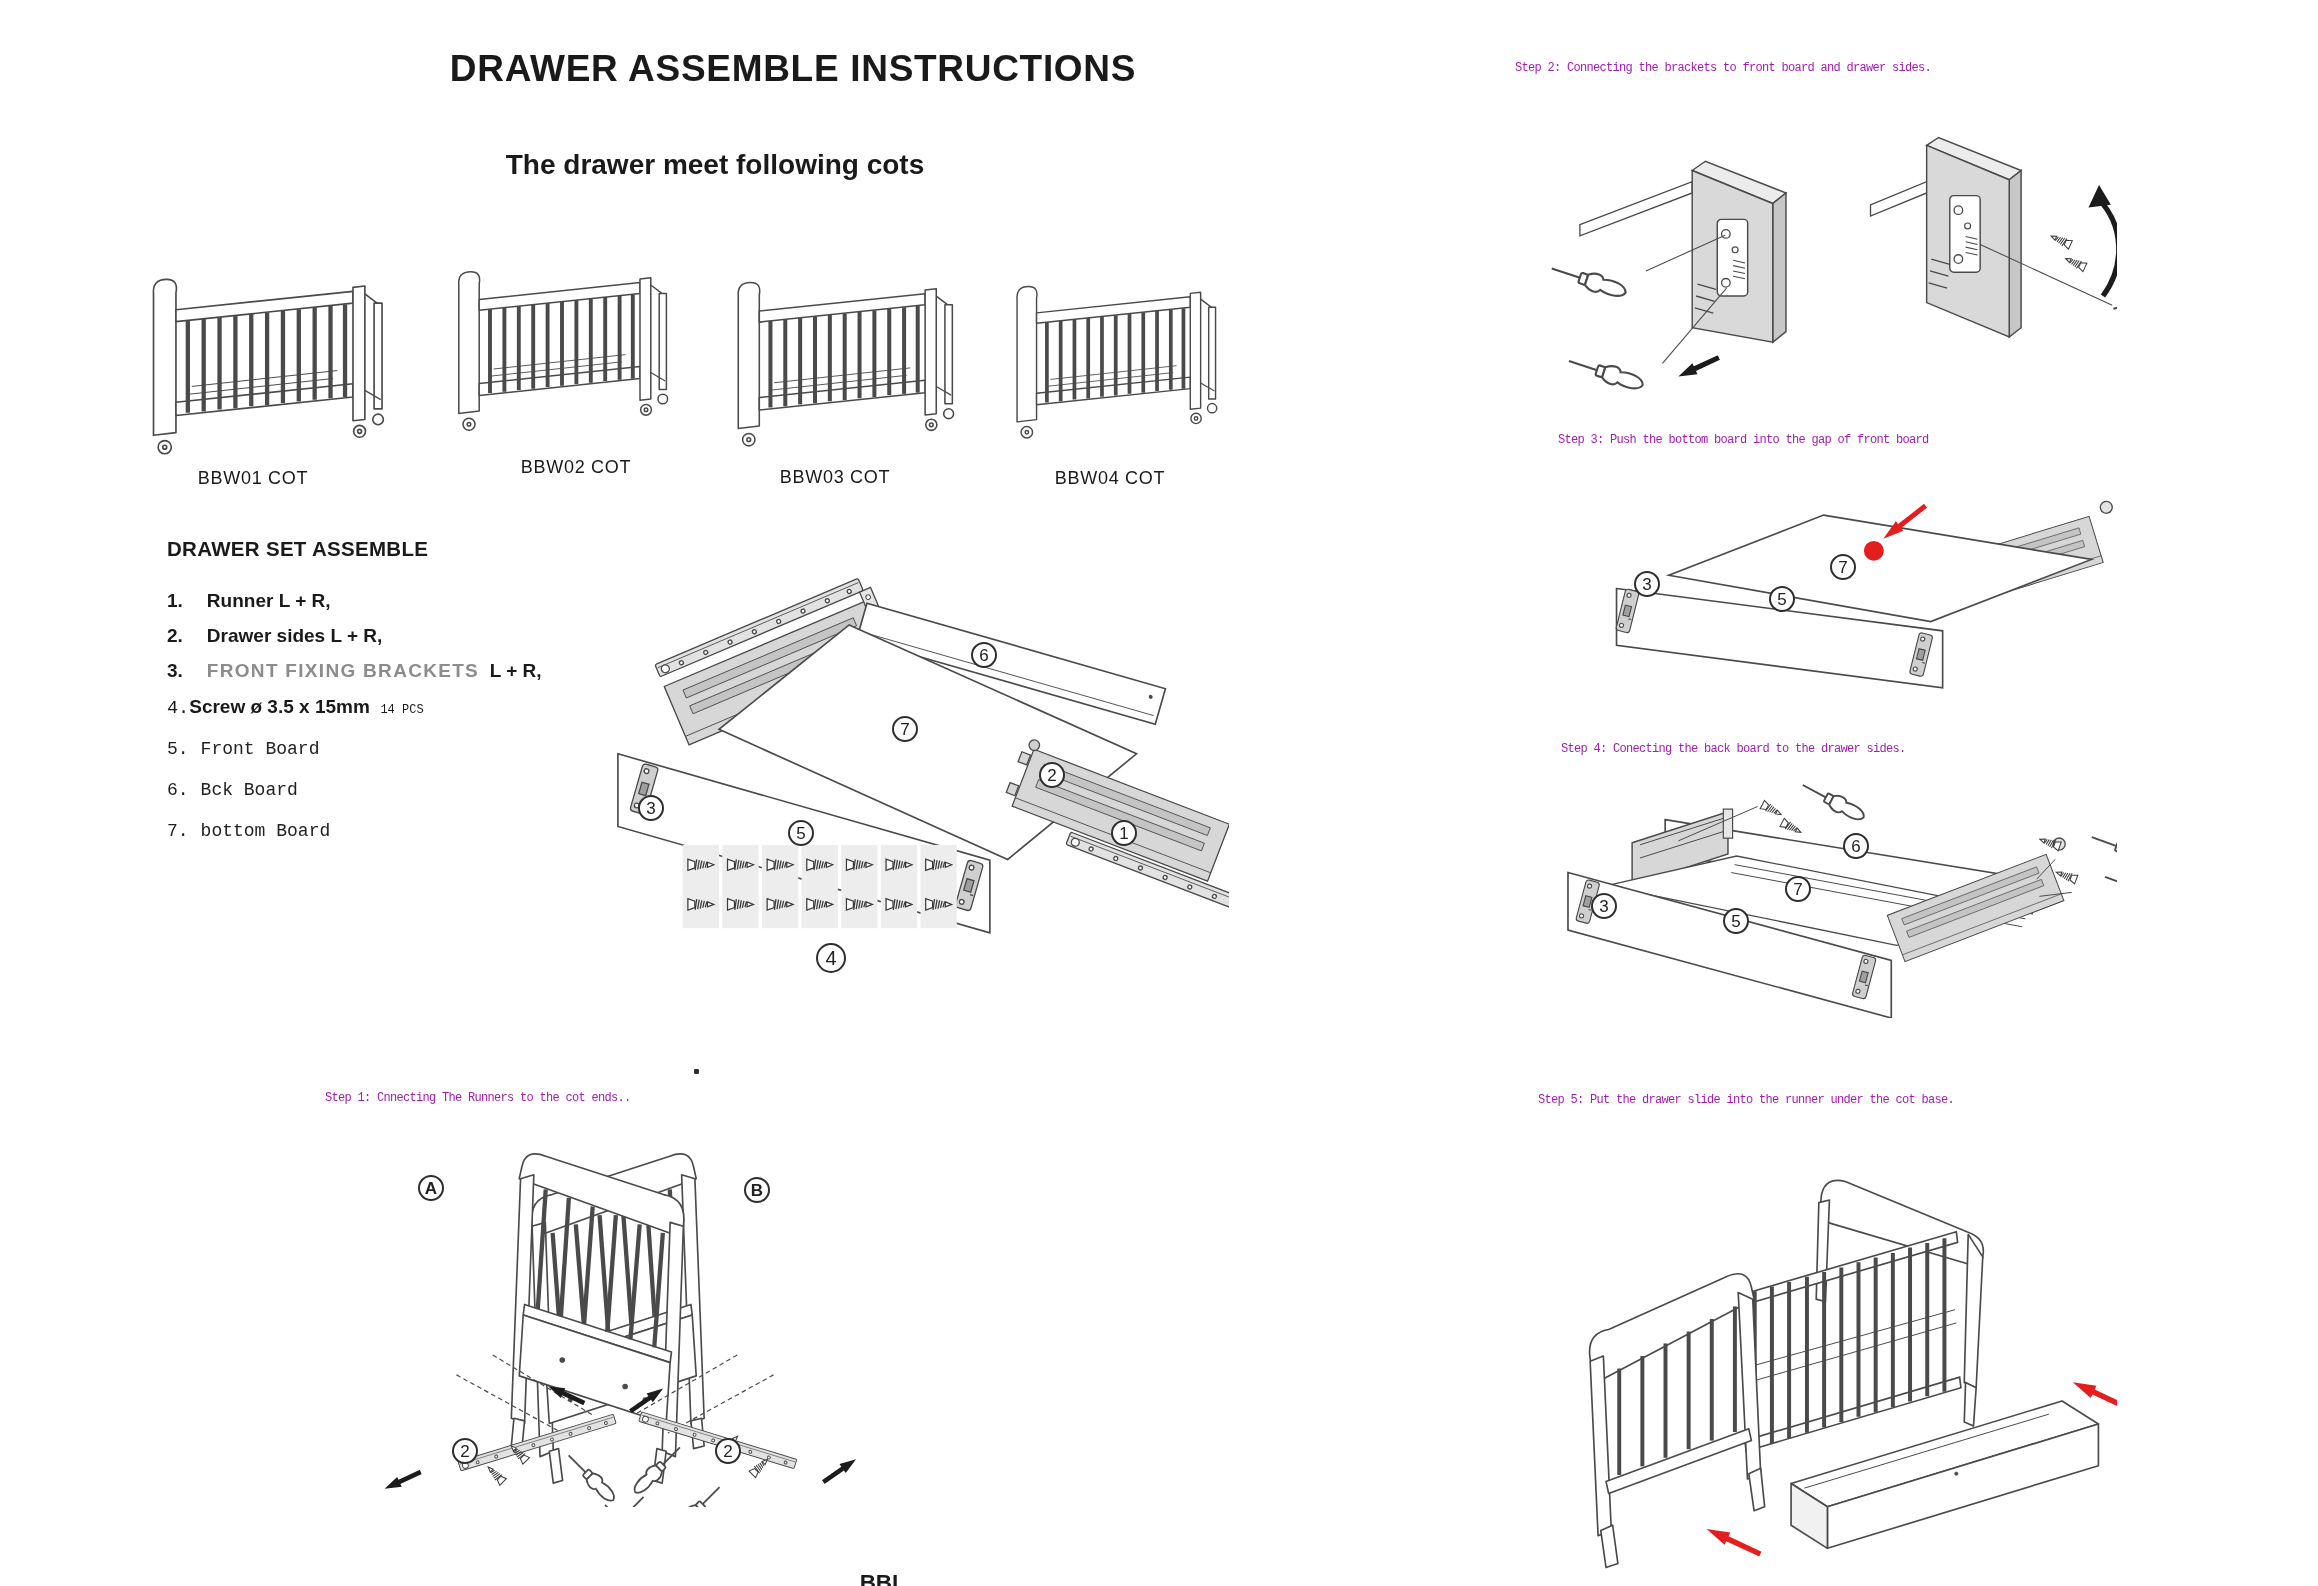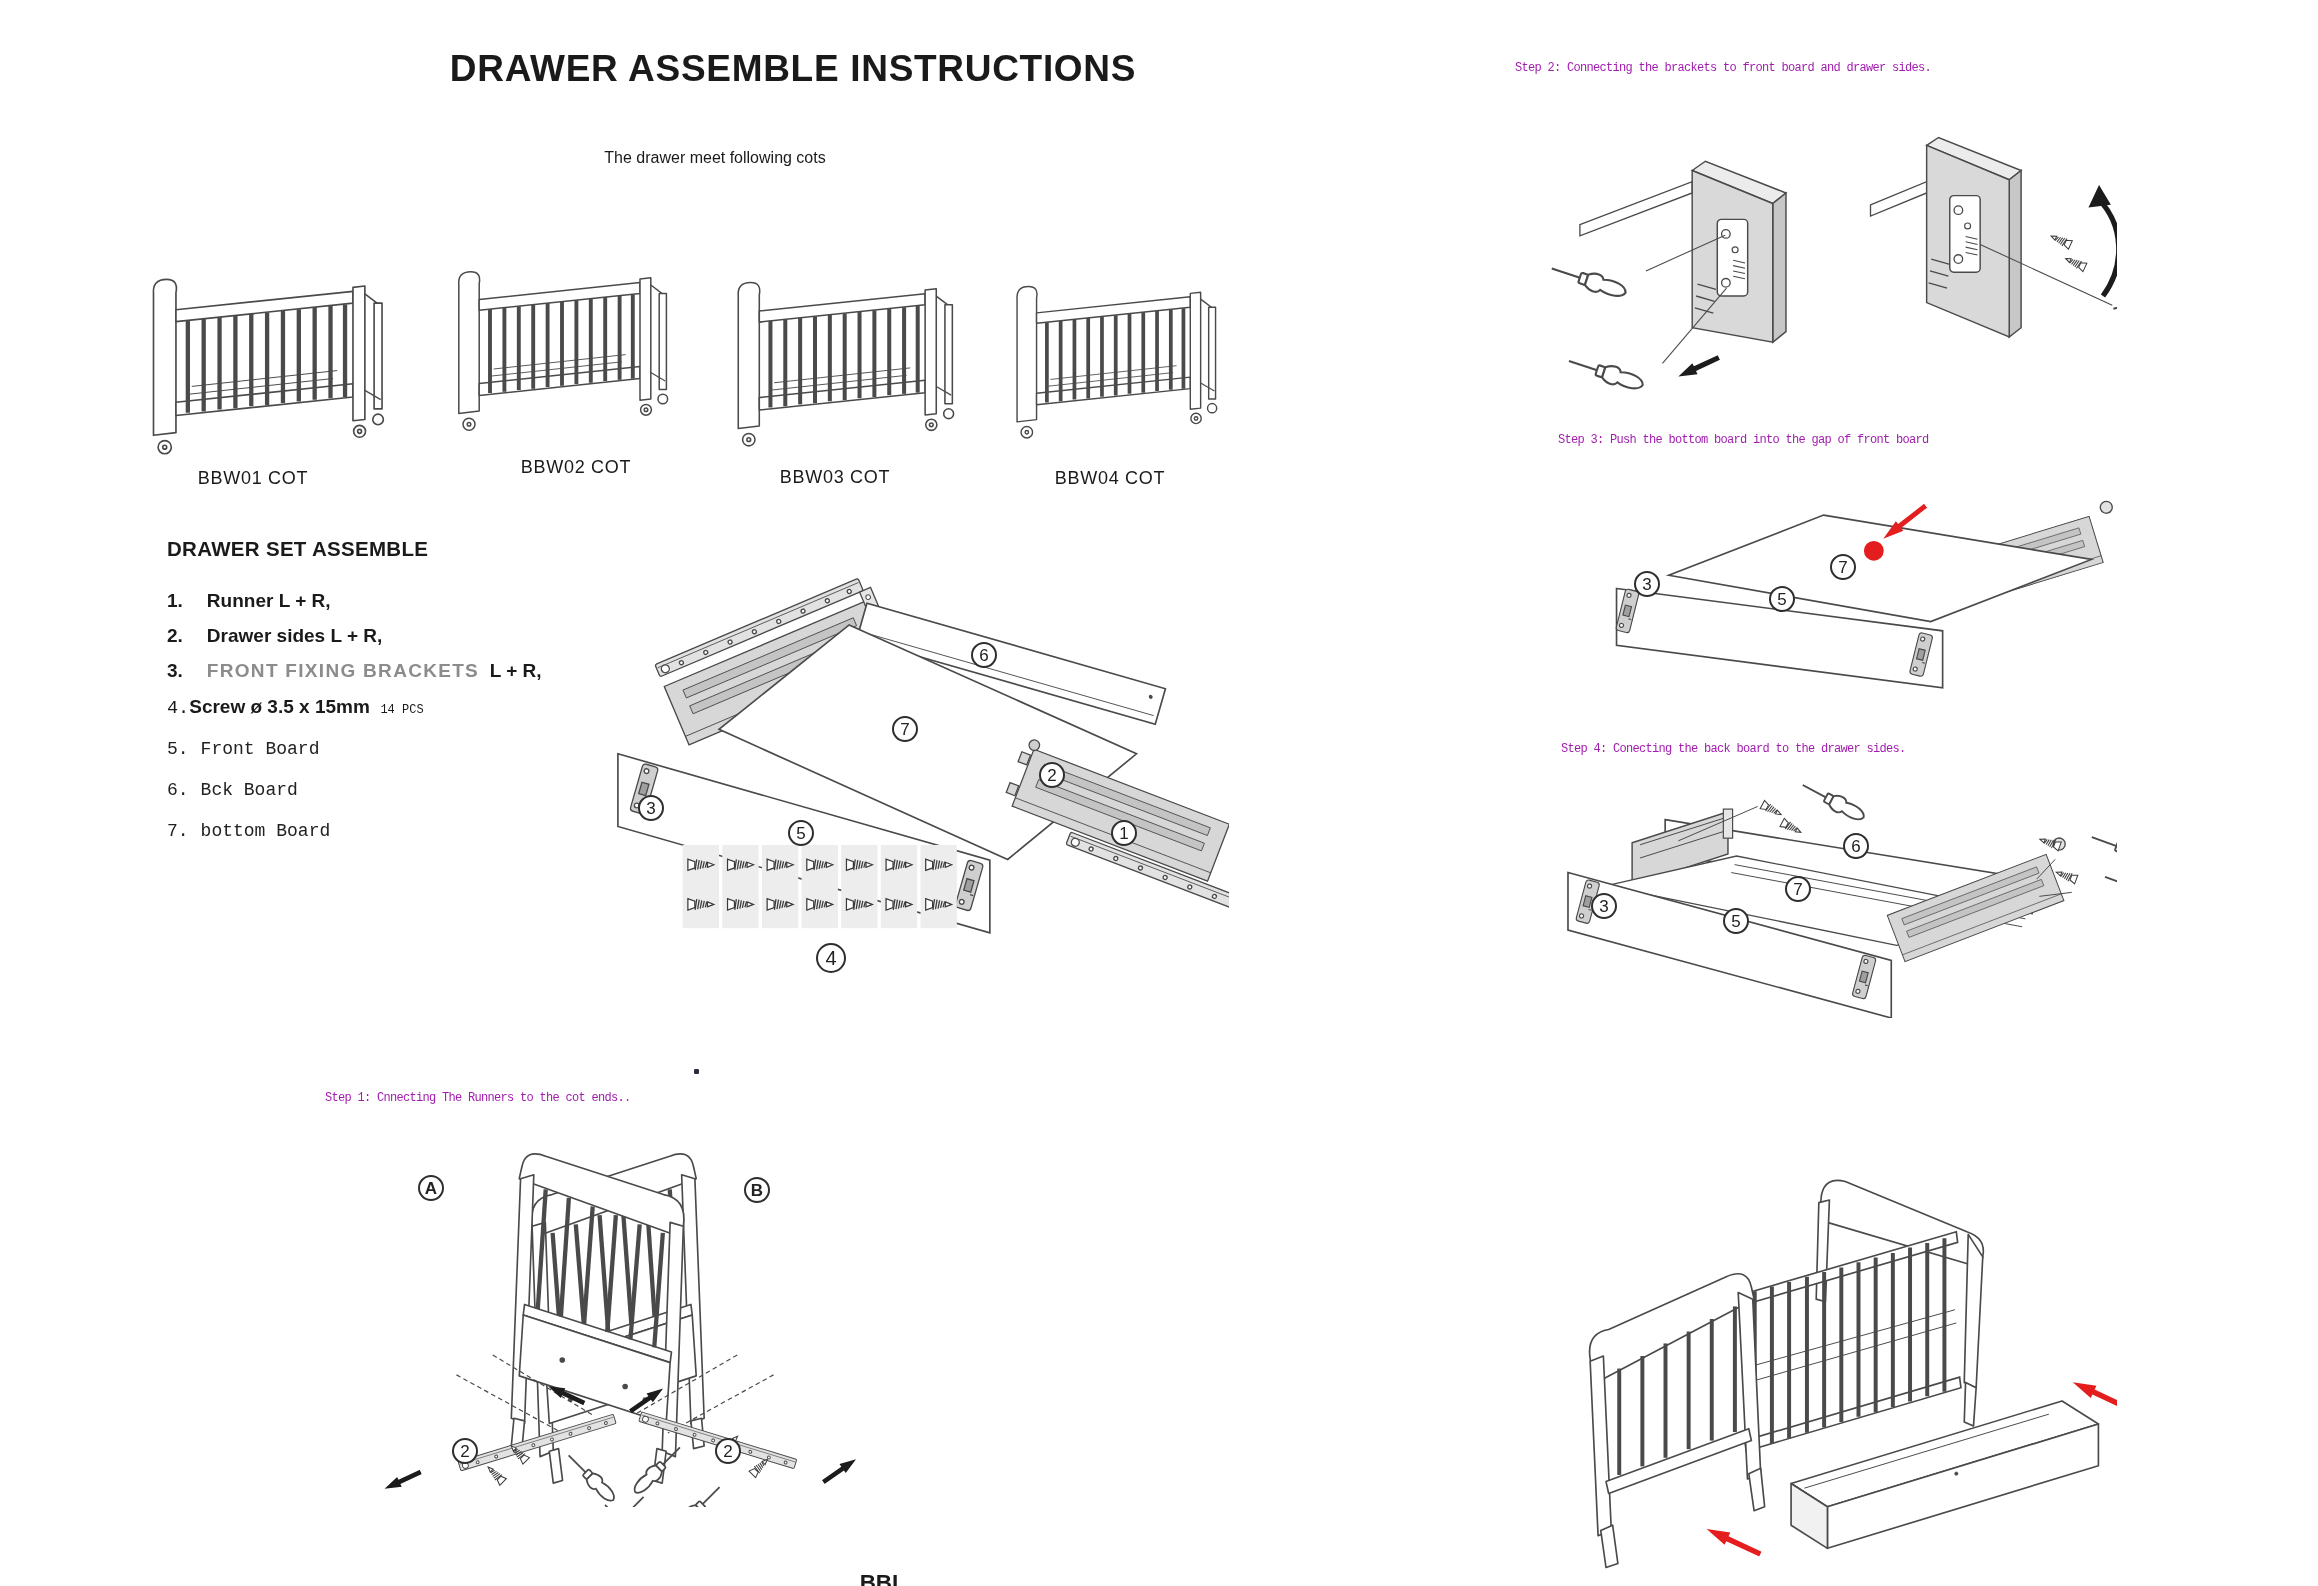--- a/index.html
+++ b/index.html
@@ -1,20 +1,20 @@
 <!DOCTYPE html>
 <html style="font-size:10.6px"><head>
 <meta charset="utf-8">
 <style>
   html,body{margin:0;padding:0;background:#fff;}
   .page{position:relative;width:2117px;height:1587px;background:#ffffff;overflow:hidden;
         font-family:"Liberation Sans",sans-serif;color:#1a1a1a;}
   .abs{position:absolute;white-space:nowrap;}
   .t-title{font-size:37px;font-weight:bold;letter-spacing:0.7px;transform:translateX(-50%);}
-  .t-sub{font-size:16px;font-weight:normal;transform:translateX(-50%);}
+  .t-sub{font-size:28px;font-weight:bold;transform:translateX(-50%);}
   .cot-label{font-size:18px;transform:translateX(-50%);letter-spacing:0.7px;}
   .comp-head{font-size:20.5px;font-weight:bold;letter-spacing:0.3px;}
   .item{font-size:19px;}
   .item .num{font-weight:bold;}
   .item .txt{font-weight:bold;margin-left:24px;}
   .item .sfx{margin-left:10.6px;font-weight:bold;}
   .item.i3 .txt{color:#8c8c8c;letter-spacing:1.3px;}
   .item.i4 .num{font-weight:normal;font-family:"Liberation Mono",monospace;font-size:18.5px;}
   .item.i4 .txt{margin-left:0;}
   .item.i4 .sfx{font-weight:normal;font-family:"Liberation Mono",monospace;font-size:12px;}
@@ -390,20 +390,21 @@
     <line x1="765" y1="170" x2="716" y2="176" stroke="#4a4a4a" stroke-width="1.5"></line>
     <use href="#sym-driver" width="120" height="34" transform="translate(365,-8) rotate(28)"></use>
     <use href="#sym-screw" width="36" height="19" transform="translate(300,28) rotate(28)"></use>
     <use href="#sym-screw" width="36" height="19" transform="translate(330,55) rotate(28)"></use>
     <use href="#sym-driver" width="120" height="34" transform="translate(800,70) rotate(20)"></use>
     <use href="#sym-driver" width="120" height="34" transform="translate(820,130) rotate(20)"></use>
     <use href="#sym-screw" width="36" height="19" transform="translate(745,110) rotate(200)"></use>
     <use href="#sym-screw" width="36" height="19" transform="translate(770,160) rotate(200)"></use>
   </svg>
 
+  <div class="abs step-label" style="left:1538px;top:1093px">Step 5: Put the drawer slide into the runner under the cot base.</div>
 
   <svg class="diag" style="left:1586px;top:1163px" width="582" height="423" viewBox="0 0 880 640">
     <g stroke="#4a4a4a" stroke-width="2.5" fill="#fff" stroke-linejoin="round">
       <path d="M356 48 Q362 20 392 28 L576 104 Q606 114 600 142 L596 158 L352 86 Z"></path>
       <polygon points="578,108 600,142 590,340 572,332"></polygon>
       <polygon points="352,60 368,56 362,210 348,206"></polygon>
       <polygon points="574,332 590,340 586,398 572,392"></polygon>
     </g>
     <g stroke="#4a4a4a" fill="#fff">
       <polygon points="232,200 560,104 562,120 234,216" stroke-width="2.5"></polygon>

